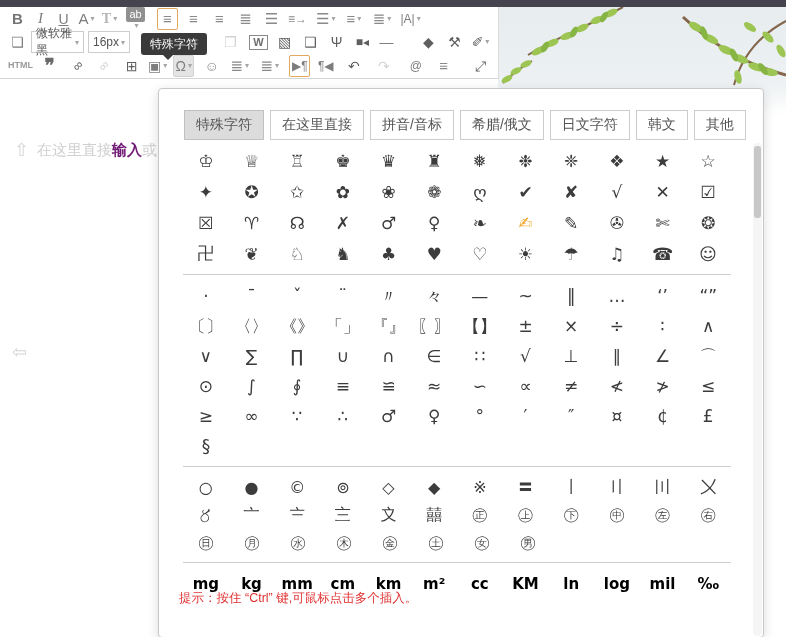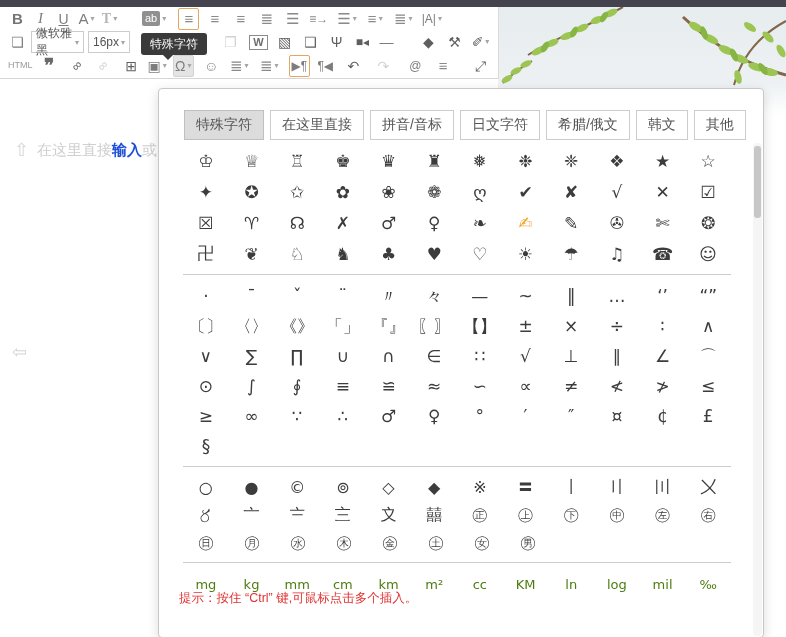--- a/index.html
+++ b/index.html
@@ -21,56 +21,56 @@
   .tbtn.pressed{background:#e4e4e4;border-color:#d2d2d2;}
   .tbtn.grayed{opacity:.35;}
   .caret{font-size:8px;color:#a5a5a5;margin-left:2px;}
   .g-bold .glyph{font-weight:bold;font-size:15px;color:#757575;}
   .g-italic .glyph{font-style:italic;font-family:"Liberation Serif",serif;font-size:15px;}
   .g-underline .glyph{text-decoration:underline;font-size:14px;}
   .g-light .glyph{color:#b5b5b5;font-family:"Liberation Serif",serif;font-weight:bold;}
   .g-A .glyph{font-size:15px;}
   .g-abbox .glyph{background:#909090;color:#fff;font-size:11px;padding:2px 3px;border-radius:2px;}
   .g-wbox .glyph{border:1px solid #8a8a8a;font-size:11px;font-weight:bold;padding:1px 3px;color:#6e6e6e;}
-  .g-html .glyph{font-size:9px;color:#9b9b9b;font-weight:normal;}
+  .g-html .glyph{font-size:9px;color:#9b9b9b;font-weight:bold;}
   .g-quote .glyph{font-size:19px;font-weight:bold;font-family:"Liberation Serif",serif;color:#6a6a6a;}
   .g-rot .glyph{transform:rotate(-45deg);display:inline-block;font-size:13px;}
   .g-dark .glyph{color:#5f5f5f;}
   .g-bars .glyph{font-size:15px;color:#8a8a8a;}
   .g-small .glyph{font-size:12px;}
   .g-auto{margin-left:auto;}
   .sel{border:1px solid #ccc;background:#fff;height:20px;display:inline-flex;align-items:center;
        justify-content:space-between;padding:0 4px;font-size:12px;color:#555;margin:0 2px;cursor:pointer;}
   
   #tooltip{position:absolute;left:141px;top:33px;height:16px;background:#3a3a3a;color:#fff;
            font-size:12px;padding:3px 9px;border-radius:3px;z-index:60;white-space:nowrap;}
   #tooltip::after{content:"";position:absolute;left:22px;bottom:-5px;border:5px solid transparent;
                   border-top-color:#3a3a3a;border-bottom:0;}
   
   .ph{position:absolute;color:#cfcfcf;font-size:15px;white-space:nowrap;z-index:5;}
   #ph1{left:14px;top:138px;width:148px;display:flex;align-items:center;gap:8px;overflow:hidden;}
   #ph2{left:12px;top:341px;display:flex;align-items:flex-start;gap:8px;}
   .ph .arr{font-size:18px;color:#d5d5d5;}
-  .ph b{color:#1d4ed8;}
+  .ph b{color:#701a75;}
   .ph .l{line-height:24px;}
   
   #dialog{position:absolute;left:158px;top:88px;width:604px;height:548px;background:#fff;
           border:1px solid #c8c8c8;border-radius:4px;box-shadow:0 3px 12px rgba(0,0,0,.14);z-index:30;}
   #tabs{display:flex;gap:6px;margin:21px 0 0 25px;}
   .tab{height:28px;display:flex;align-items:center;padding:0 11px;border:1px solid #ccc;
        font-size:14px;color:#555;background:#fff;cursor:pointer;white-space:nowrap;}
   .tab.active{background:#dcdcdc;border-color:#c0c0c0;}
   #grid{position:absolute;left:24px;right:32px;top:56px;bottom:44px;overflow:hidden;}
   .crow{display:flex;}
   .cell{width:46px;height:31px;display:flex;align-items:center;justify-content:center;
         font-family:"DejaVu Sans","Liberation Sans",sans-serif;font-size:17px;color:#3c3c3c;cursor:pointer;}
   .cell.orange{color:#f0a32a;}
   .sec2 .cell{height:30px;}
   .sec3 .cell{height:28px;font-size:16px;}
-  .sec4 .cell{height:30px;font-size:13px;color:#4d7c0f;}
+  .sec4 .cell{height:30px;font-size:15px;color:#000000;font-weight:bold;}
   .sep{border-top:1px solid #ccc;margin:5px 0 6px 0;}
   #hint{position:absolute;left:20px;top:501px;color:#e03232;font-size:12.5px;}
   #sb-track{position:absolute;right:1px;top:54px;bottom:1px;width:9px;background:#f5f5f5;border-radius:4px;}
   #sb-thumb{position:absolute;right:2px;top:57px;width:7px;height:72px;background:#c7c7c7;border-radius:3px;cursor:pointer;}
 </style>
 </head>
 <body>
 
 <div id="screen">
   <div id="topbar"></div>
@@ -127,21 +127,21 @@
           <span class="glyph">U</span>
         </span>
         <span class="tbtn g-A">
           <span class="glyph">A</span>
           <span class="caret">▾</span>
         </span>
         <span class="tbtn g-light">
           <span class="glyph">T</span>
           <span class="caret">▾</span>
         </span>
-        <span class="tbtn g-abbox" style="margin-left: 20px;">
+        <span class="tbtn g-abbox" style="margin-left: 4px; flex-direction: column;">
           <span class="glyph">ab</span>
           <span class="caret">▾</span>
         </span>
         <span class="tbtn g-bars active" style="margin-left: 10px;">
           <span class="glyph">≡</span>
         </span>
         <span class="tbtn g-bars" style="margin-left: 4px;">
           <span class="glyph">≡</span>
         </span>
         <span class="tbtn g-bars" style="margin-left: 4px;">
@@ -285,22 +285,22 @@
 
   <div id="ph2" class="ph">
     <span class="arr">⇦</span>
   </div>
 
   <div id="dialog">
     <div id="tabs">
         <span class="tab active">特殊字符</span>
         <span class="tab">在这里直接</span>
         <span class="tab">拼音/音标</span>
+        <span class="tab">希腊/俄文</span>
         <span class="tab">日文字符</span>
-        <span class="tab">希腊/俄文</span>
         <span class="tab">韩文</span>
         <span class="tab">其他</span>
       </div>
     <div id="grid">
         <div class="sec1">
           <div class="crow">
             <span class="cell">♔</span>
             <span class="cell">♕</span>
             <span class="cell">♖</span>
             <span class="cell">♚</span>

